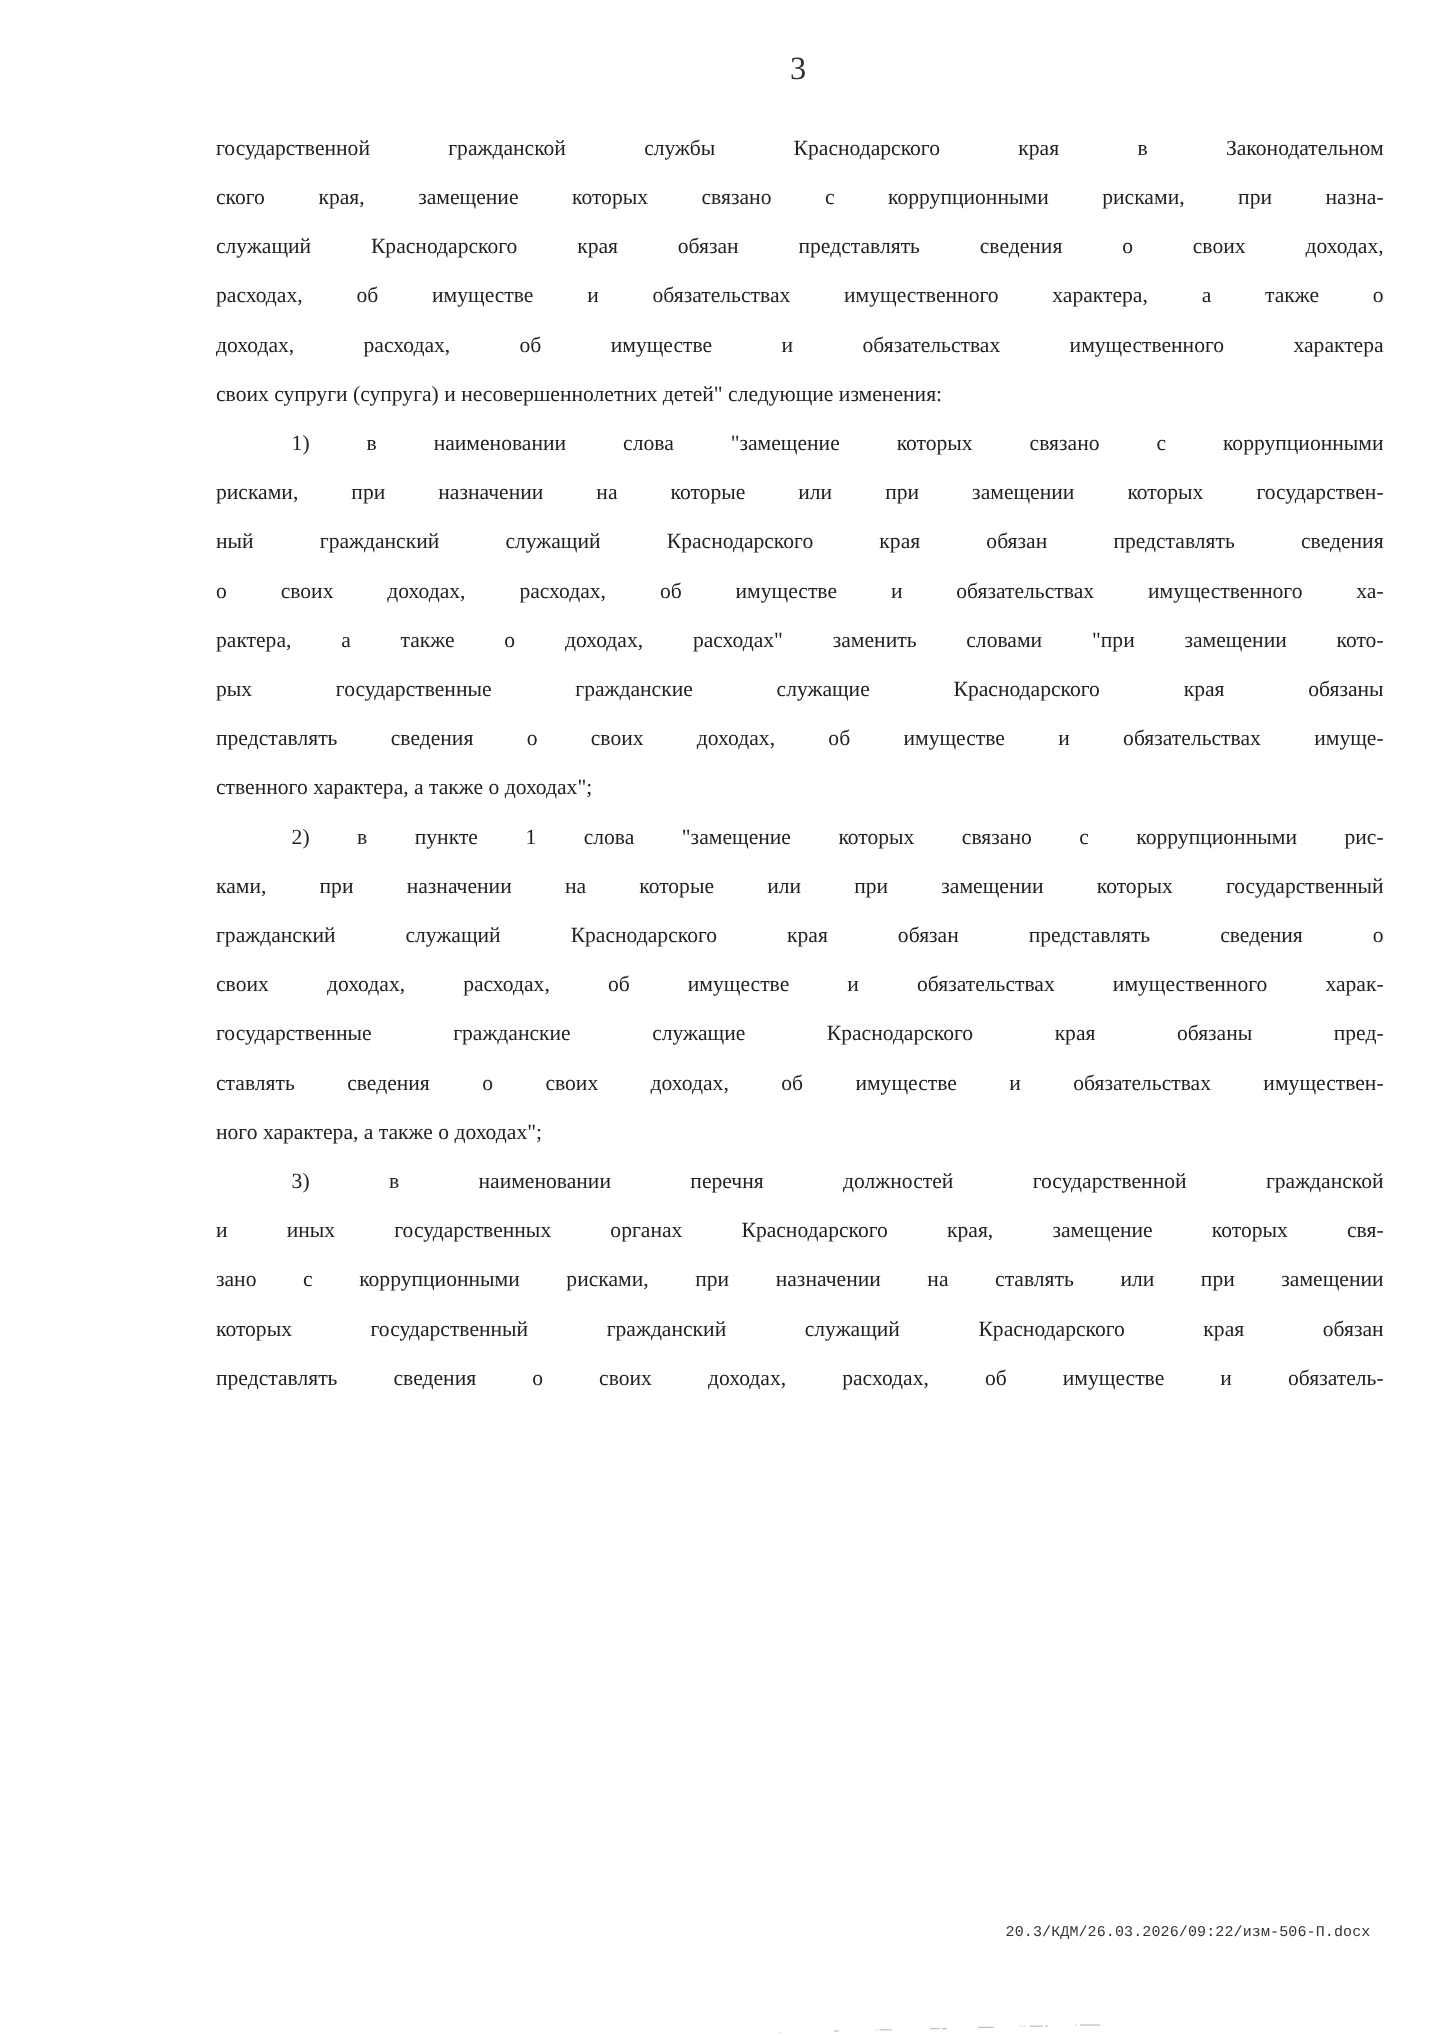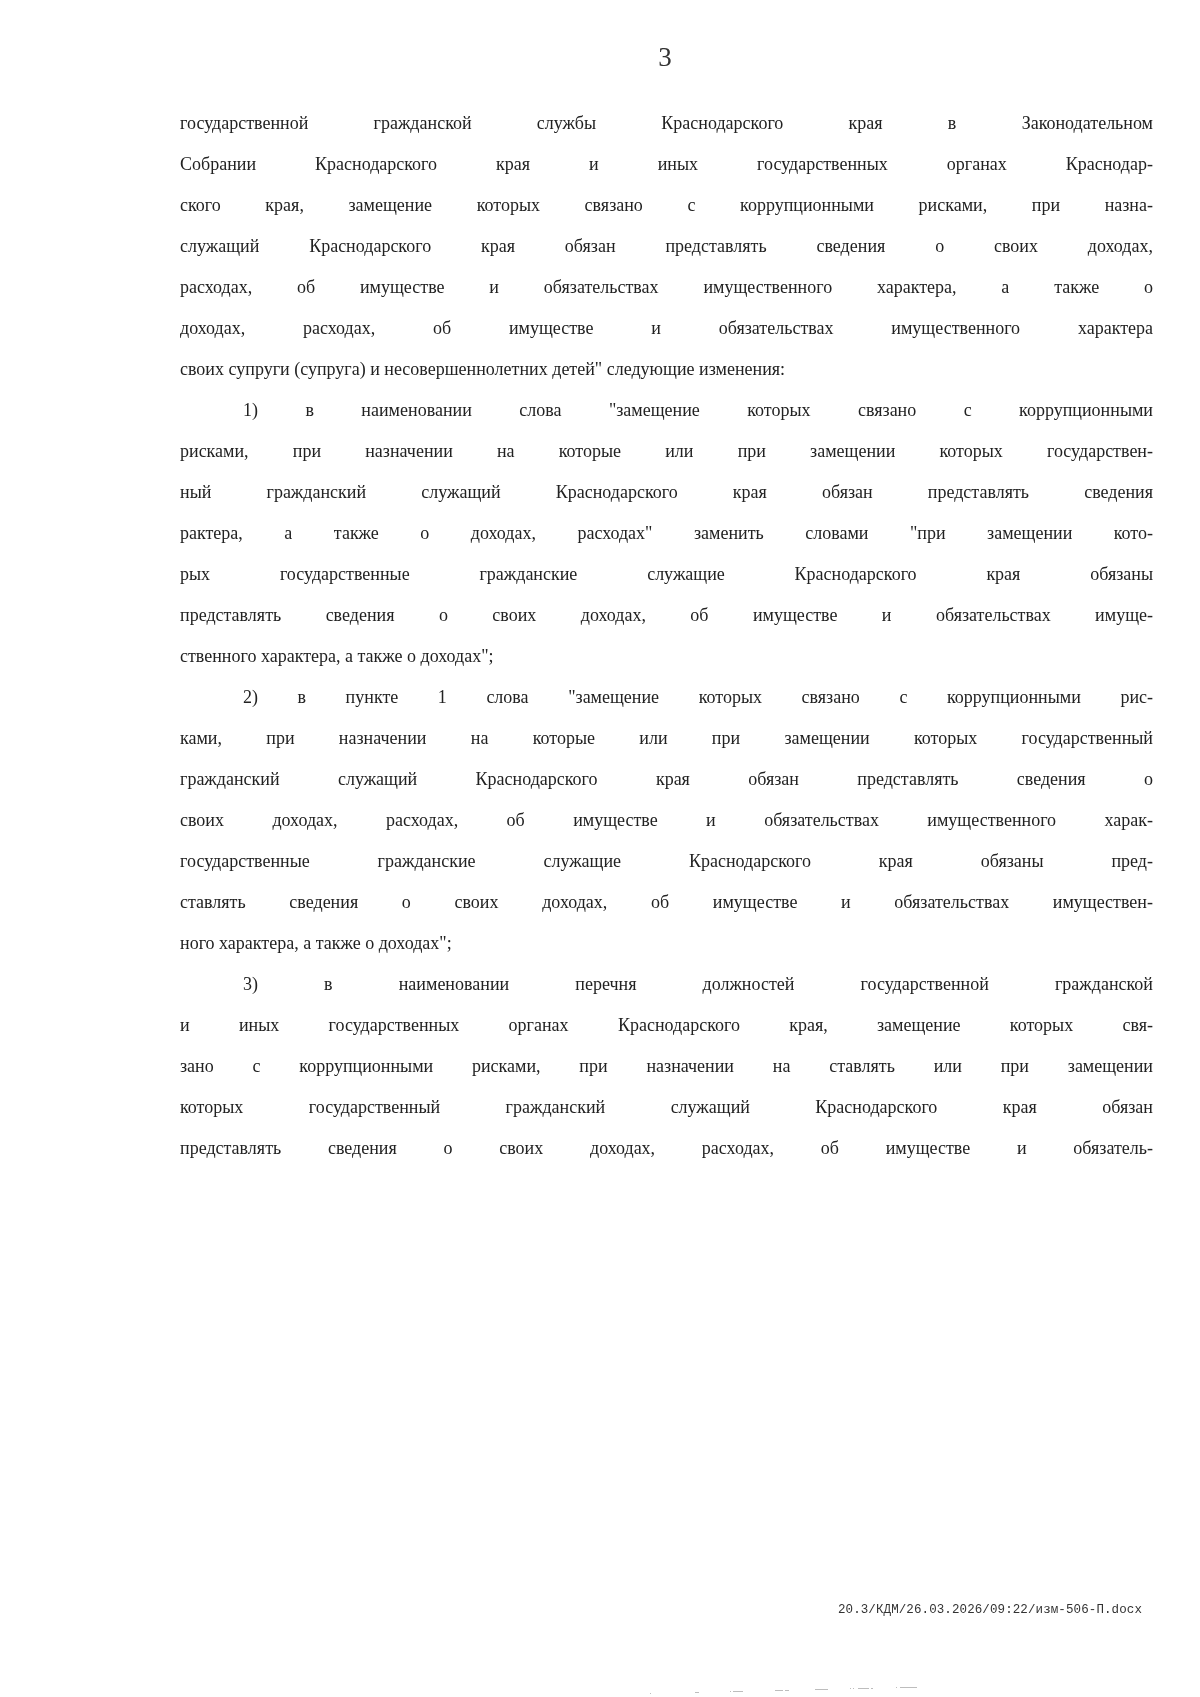--- a/index.html
+++ b/index.html
@@ -80,32 +80,32 @@
 <body>
 
 <div class="page">
 
   <div class="page-number">3</div>
 
   <div class="body-text">
 
     <div class="paragraph">
       <div class="line">государственной гражданской службы Краснодарского края в Законодательном</div>
-      <div class="line">Собрании Краснодарского края и иных государственных органах Краснодар-</div>
       <div class="line">ского края, замещение которых связано с коррупционными рисками, при назна-</div>
       <div class="line">служащий Краснодарского края обязан представлять сведения о своих доходах,</div>
       <div class="line">расходах, об имуществе и обязательствах имущественного характера, а также о</div>
       <div class="line">доходах, расходах, об имуществе и обязательствах имущественного характера</div>
       <div class="line last">своих супруги (супруга) и несовершеннолетних детей" следующие изменения:</div>
     </div>
 
     <div class="paragraph">
       <div class="line indent">1) в наименовании слова "замещение которых связано с коррупционными</div>
       <div class="line">рисками, при назначении на которые или при замещении которых государствен-</div>
       <div class="line">ный гражданский служащий Краснодарского края обязан представлять сведения</div>
+      <div class="line">о своих доходах, расходах, об имуществе и обязательствах имущественного ха-</div>
       <div class="line">рактера, а также о доходах, расходах" заменить словами "при замещении кото-</div>
       <div class="line">рых государственные гражданские служащие Краснодарского края обязаны</div>
       <div class="line">представлять сведения о своих доходах, об имуществе и обязательствах имуще-</div>
       <div class="line last">ственного характера, а также о доходах";</div>
     </div>
 
     <div class="paragraph">
       <div class="line indent">2) в пункте 1 слова "замещение которых связано с коррупционными рис-</div>
       <div class="line">ками, при назначении на которые или при замещении которых государственный</div>
       <div class="line">гражданский служащий Краснодарского края обязан представлять сведения о</div>

